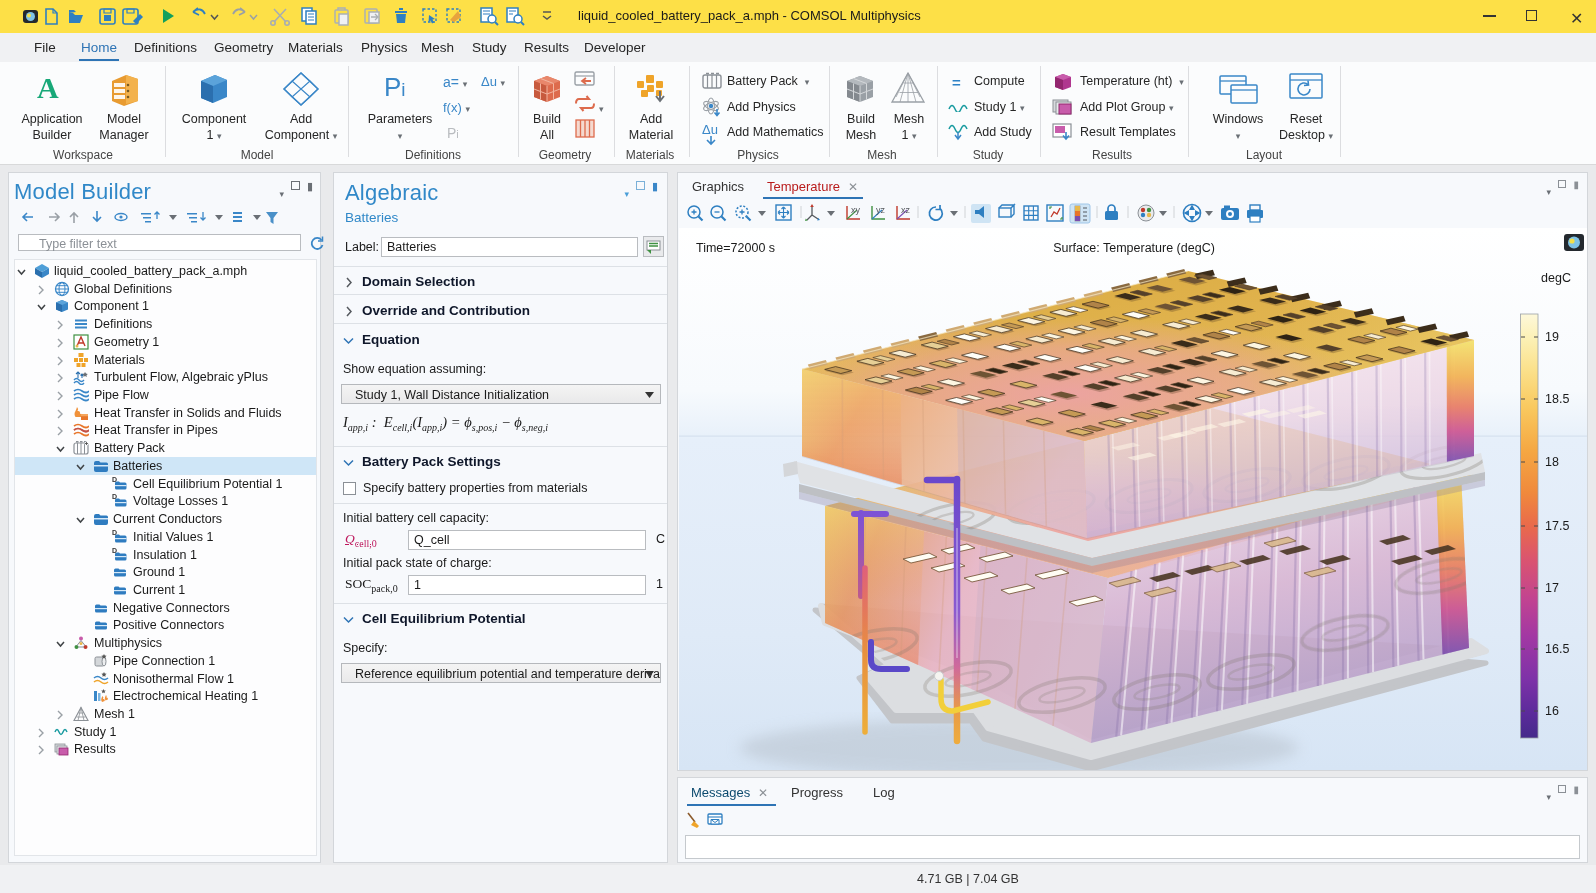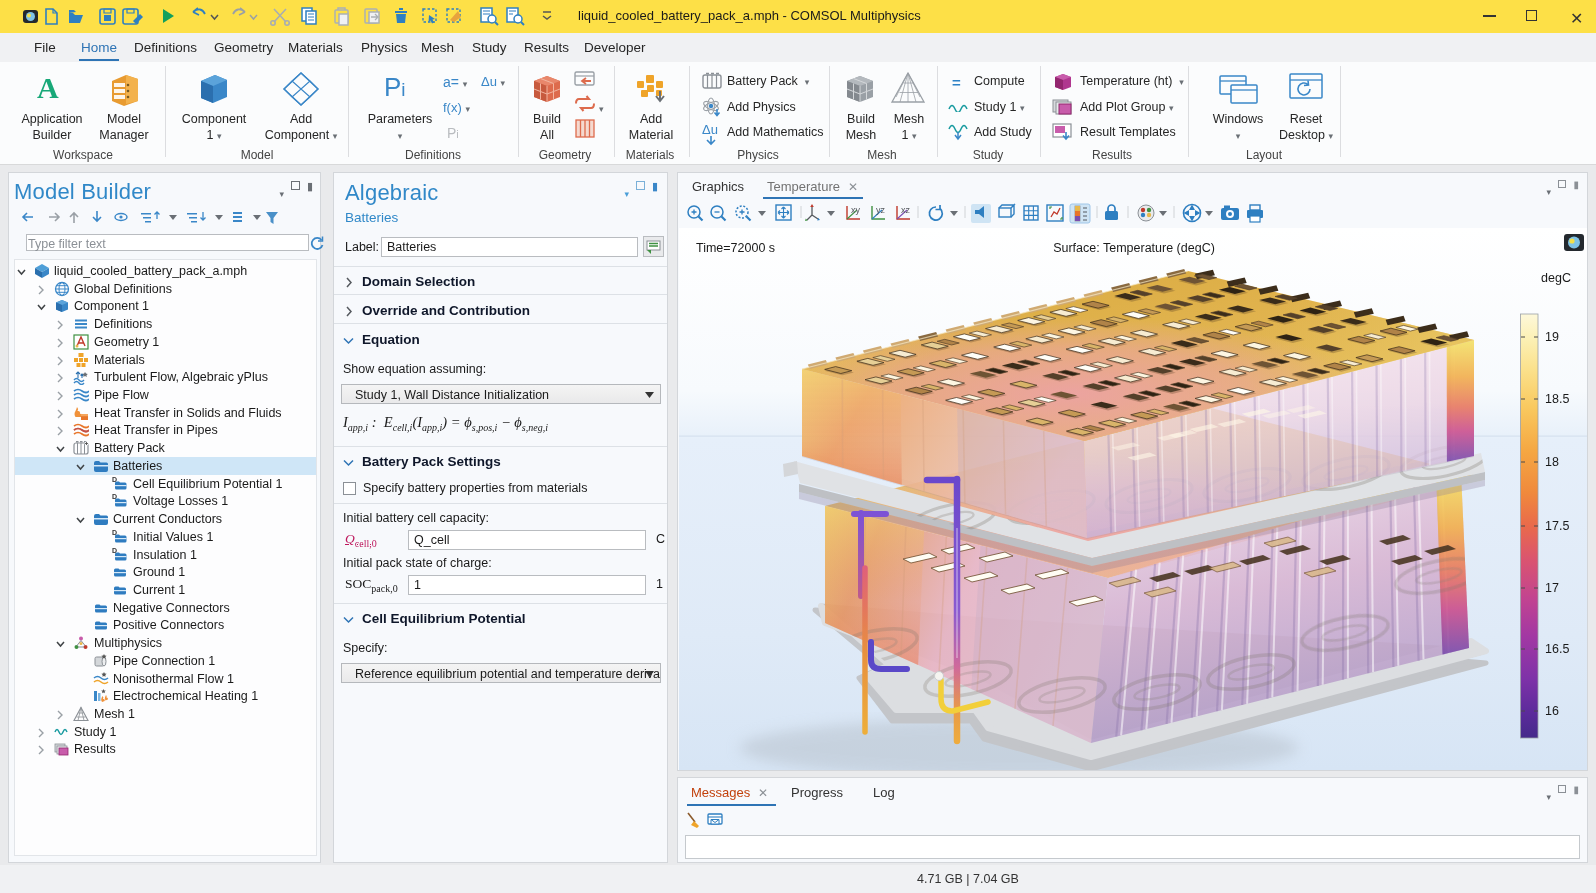--- a/index.html
+++ b/index.html
@@ -311,21 +311,21 @@
       <path d="M184 3 v7 M181.5 8.5 l2.5 2.5 2.5 -2.5" stroke="#3a87c8" stroke-width="1.3" fill="none"></path>
       <path d="M214 3 h9 v2 h-9 z M214 7 h9 v2 h-9 z M214 11 h9 v2 h-9 z"></path>
     </g>
     <g fill="#6a6f75">
       <path d="M150 6 l4 5 4 -5 z"></path>
           <path d="M196 6 l4 5 4 -5 z"></path>
           <path d="M234 6 l4 5 4 -5 z"></path>
     </g>
     <path d="M247 3 l12 0 -4.5 6 0 6 -3 -2 0 -4 z" fill="#4a90c8"></path>
   </svg>
-  <div class="tbox" style="left:17px; top:61px; width:283px; height:17px; color:#8b9096; line-height:18px; padding-left:1px;">Type filter text</div>
+  <div class="tbox" style="left:9px; top:61px; width:283px; height:17px; color:#8b9096; line-height:18px; padding-left:20px;">Type filter text</div>
   <svg class="abs" style="left:299px; top:62px;" width="17" height="17" viewBox="0 0 17 17">
     <path d="M13.5 5 a5.5 5.5 0 1 0 1 5" stroke="#3a87c8" stroke-width="1.8" fill="none"></path>
     <path d="M14.5 1.5 v4.5 h-4.5" fill="none" stroke="#3a87c8" stroke-width="1.5"></path>
   </svg>
   <div class="abs" id="tree" style="left:5px; top:86px; width:303px; height:597px; background:#fdfdfe; border:1px solid #e2e5e9; overflow:hidden;">
 <svg class="abs" style="left:2px; top:8px;" width="9" height="8">
           <path d="M1 2 l3.5 4 3.5 -4" stroke="#404447" stroke-width="1.5" fill="none"></path>
         </svg>
 <svg class="abs" style="left:19px; top:3px;" width="16" height="16" viewBox="0 0 16 16">
           <path d="M8 1 L15 5 L8 9 L1 5 Z" fill="#4f9fd8"></path>
@@ -607,21 +607,21 @@
   <div class="ddown" style="left:7px; top:490px; width:320px; height:20px; overflow:hidden;">
     <span style="position:absolute; left:13px; top:3px; white-space:nowrap;">Reference equilibrium potential and temperature deriva</span>
     <svg style="position:absolute; right:6px; top:7px;" width="9" height="7">
           <path d="M0 0 h9 l-4.5 6 z" fill="#333"></path>
         </svg>
   </div>
 </div>
 
 <div class="panel" id="gfxpanel" style="left:677px; top:6px; width:911px; height:599px;">
   <div class="abs" style="left:14px; top:6px; font-size:13px; color:#333;">Graphics</div>
-  <div class="abs" style="left:89px; top:6px; font-size:13px; color:#737373;">Temperature</div>
+  <div class="abs" style="left:89px; top:6px; font-size:13px; color:#b91c1c;">Temperature</div>
   <div class="abs" style="left:170px; top:7px; font-size:12px; color:#8b9096;">✕</div>
   <div class="abs" style="left:85px; top:24px; width:100px; height:2px; background:#2e74b5;"></div>
   <div class="abs" style="right:36px; top:8px;"><span class="caret">▾</span></div>
   <div class="abs" style="right:21px; top:7px; width:8px; height:8px; border:1.2px solid #8b9096;"></div>
   <div class="abs" style="right:8px; top:6px; color:#8b9096; font-size:10px;">▮</div>
   <svg class="abs" style="left:6px; top:29px;" width="590" height="24" viewBox="0 0 590 24">
     <g stroke="#2e7fc1" stroke-width="1.5" fill="none">
       <circle cx="10" cy="10" r="6"></circle>
           <path d="M14.5 14.5 l4 4" stroke-width="2.2"></path>
           <path d="M7.5 10 h5 M10 7.5 v5" stroke-width="1.3"></path>
@@ -1291,21 +1291,21 @@
 <text x="17" y="24" font-size="12.5" fill="#1a1a1a" font-family="Liberation Sans">Time=72000 s</text>
 <text x="455" y="24" font-size="12.5" fill="#1a1a1a" text-anchor="middle" font-family="Liberation Sans">Surface: Temperature (degC)</text>
 <rect x="885" y="6" width="20" height="17" rx="3" fill="#24292e"></rect>
           <circle cx="895" cy="14.5" r="6" fill="#7ec3e8"></circle>
           <circle cx="893" cy="13" r="2.6" fill="#f4e04a"></circle>
 </svg>
       </div>
 </div>
 
 <div class="panel" id="msgpanel" style="left:677px; top:611px; width:911px; height:86px;">
-  <div class="abs" style="left:13px; top:7px; font-size:13px; color:#c2410c;text-align:center;">Messages</div>
+  <div class="abs" style="left:13px; top:7px; font-size:13px; color:#0c4a6e;text-align:center;">Messages</div>
   <div class="abs" style="left:80px; top:8px; font-size:12px; color:#8b9096;">✕</div>
   <div class="abs" style="left:9px; top:26px; width:89px; height:2px; background:#2e74b5;"></div>
   <div class="abs" style="left:113px; top:7px; font-size:13px; color:#333;">Progress</div>
   <div class="abs" style="left:195px; top:7px; font-size:13px; color:#333;">Log</div>
   <div class="abs" style="right:36px; top:8px;"><span class="caret">▾</span></div>
   <div class="abs" style="right:21px; top:7px; width:8px; height:8px; border:1.2px solid #8b9096;"></div>
   <div class="abs" style="right:8px; top:6px; color:#8b9096; font-size:10px;">▮</div>
   <svg class="abs" style="left:8px; top:33px;" width="50" height="18" viewBox="0 0 50 18">
     <path d="M2 2 l7 9" stroke="#8b5a2b" stroke-width="1.6" fill="none"></path>
     <path d="M8 10 l5 5 -2 2 -6 -3 z" fill="#efa42a"></path>

